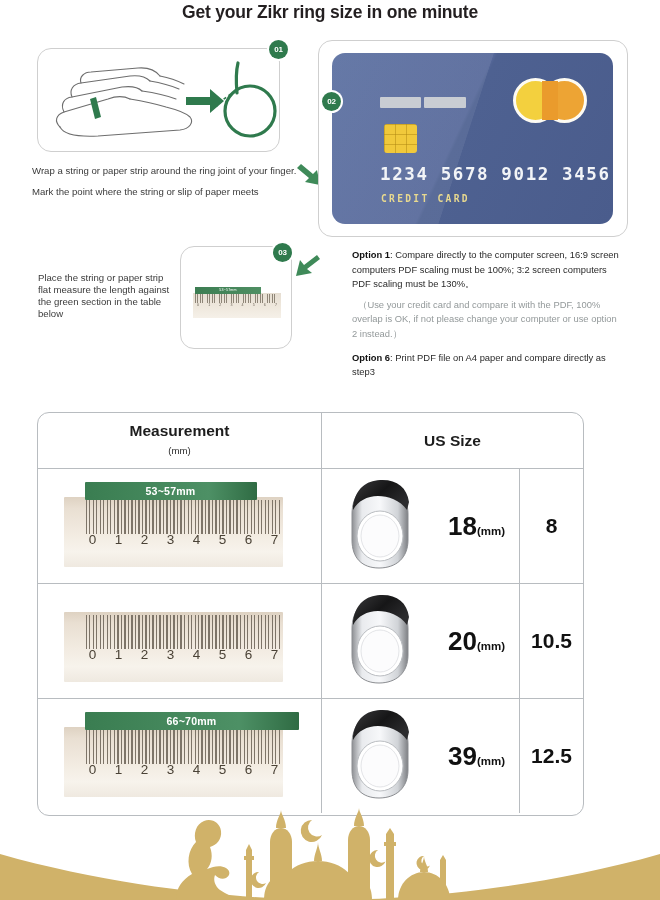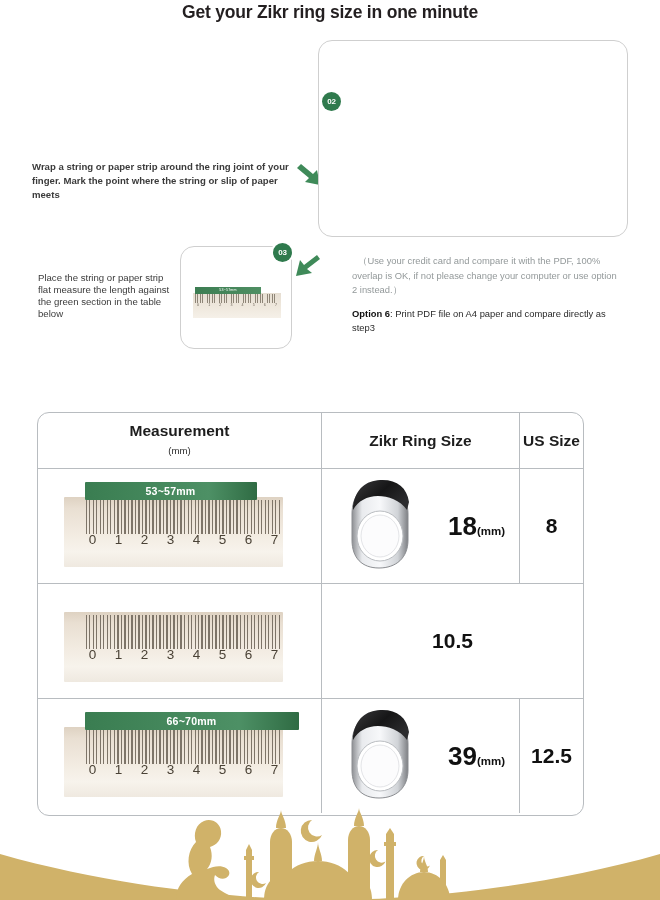--- a/index.html
+++ b/index.html
@@ -25,21 +25,21 @@
     position:absolute;width:19px;height:19px;border-radius:50%;
     background:#2f7a4d;color:#fff;font-size:8px;font-weight:bold;
     display:flex;align-items:center;justify-content:center;
     box-shadow:0 0 0 2px #ffffff;z-index:6;letter-spacing:-0.3px;
   }
 
   
   #step1-card{left:37px;top:48px;width:243px;height:104px;}
   #step1-text{
     position:absolute;left:32px;top:160px;width:268px;
-    font-size:9.6px;line-height:14px;color:#3b3b3b;font-weight:bold;
+    font-size:9.6px;line-height:21px;color:#3b3b3b;
   }
   
   #step2-card{left:318px;top:40px;width:310px;height:197px;}
   .credit-card{
     position:absolute;left:332px;top:53px;width:281px;height:171px;
     border-radius:13px;overflow:hidden;
     background:linear-gradient(115deg,#5a6fa0 0%,#56689a 45%,#4e6191 46%,#4a5c8c 100%);
   }
   .cc-sheen{
     position:absolute;left:0;top:0;width:100%;height:100%;
@@ -146,29 +146,64 @@
   
   #footer{position:absolute;left:0;bottom:0;width:660px;height:92px;}
 </style>
 </head>
 <body>
 
 <div class="page">
 
   <div class="title">Get your Zikr ring size in one minute</div>
 
+  <div class="illus-card" id="step1-card">
+    <svg width="241" height="102" viewBox="0 0 241 102">
+      <g fill="none" stroke="#6e6e6e" stroke-width="1.1" stroke-linejoin="round" stroke-linecap="round">
+        <path d="M22 78 C16 72 18 66 26 63 L70 50 C78 47 86 47 92 50"></path>
+        <path d="M26 63 C22 55 26 49 34 48 L84 38 C92 37 100 38 104 42"></path>
+        <path d="M34 48 C31 41 35 35 43 34 L92 27 C101 26 108 28 112 32"></path>
+        <path d="M43 34 C41 28 46 23 53 23 L100 19 C112 18 118 22 122 27"></path>
+        <path d="M92 50 C104 52 118 55 128 58 C140 61 148 64 152 68 C156 73 152 80 142 81 L60 87 C40 88 26 86 22 78"></path>
+        <path d="M104 42 C118 44 130 47 138 50"></path>
+        <path d="M112 32 C124 34 134 37 141 40"></path>
+        <path d="M122 27 C132 29 140 32 146 35"></path>
+      </g>
+      <path d="M52 50 L58 48 L63 68 L57 70 Z" fill="#2f7a4d"></path>
+      <path d="M148 48 l24 0 0 -8 14 12 -14 12 0 -8 -24 0 z" fill="#2f7a4d"></path>
+      <g fill="none" stroke="#2f7a4d" stroke-width="3.2" stroke-linecap="round">
+        <circle cx="212" cy="62" r="25"></circle>
+        <path d="M199 44 C198 33 198 22 200 14"></path>
+      </g>
+      <path d="M193 45 C188 48 183 52 179 57" stroke="#2f7a4d" stroke-width="1.6" fill="none" stroke-dasharray="3 3"></path>
+    </svg>
+    <div class="step-badge" style="right:-9px;top:-9px;">01</div>
+  </div>
   <div id="step1-text">Wrap a string or paper strip around the ring joint of your finger. Mark the point where the string or slip of paper meets</div>
 
   <div class="arrow" id="arrow-1">
     <svg width="30" height="30" viewBox="0 0 30 30">
       <path d="M5 4 L17 14 L21 10 L24 25 L9 22 L13 18 L1 8 Z" fill="#3f8a59"></path>
     </svg>
   </div>
 
   <div class="illus-card" id="step2-card"></div>
+  <div class="credit-card">
+    <div class="cc-sheen"></div>
+    <div class="cc-strip a"></div>
+    <div class="cc-strip b"></div>
+    <div class="cc-chip"></div>
+    <div class="cc-logo">
+      <div class="cc-circ l"></div>
+      <div class="cc-circ r"></div>
+      <div class="cc-overlap"></div>
+    </div>
+    <div class="cc-number">1234 5678 9012 3456</div>
+    <div class="cc-label">CREDIT CARD</div>
+  </div>
   <div class="step-badge" style="left:322px;top:44px;margin-top:48px;">02</div>
 
   <div class="illus-card" id="step3-card"></div>
   <div class="mini-ruler">
     <div class="body"></div>
     <div class="green">
         <span>53~57mm</span>
       </div>
     <div class="ticks"></div>
     <div class="nums">
@@ -185,35 +220,33 @@
   <div class="step-badge" style="left:273px;top:243px;">03</div>
   <div id="step3-text">Place the string or paper strip flat measure the length against the green section in the table below</div>
 
   <div class="arrow" id="arrow-2">
     <svg width="32" height="32" viewBox="0 0 32 32">
       <path d="M27 5 L14 15 L10 10 L6 26 L22 23 L17 19 L30 9 Z" fill="#3f8a59"></path>
     </svg>
   </div>
 
   <div id="options">
+    <p><b>Option 1</b><span>: Compare directly to the computer screen, 16:9 screen computers PDF scaling must be 100%; 3:2 screen computers PDF scaling must be 130%。</span></p>
     <p class="note">（Use your credit card and compare it with the PDF, 100% overlap is OK, if not please change your computer or use option 2 instead.）</p>
     <p><b>Option 6</b><span>: Print PDF file on A4 paper and compare directly as step3</span></p>
   </div>
 
   <div class="table">
 
     <div class="trow head">
       <div class="c1">
         <div class="th">
           <span>Measurement</span>
           <span class="sub">(mm)</span>
         </div>
-      </div>
-      <div class="c2">
-        <div class="th">Zikr Ring Size</div>
       </div>
       <div class="c3">
         <div class="th">US Size</div>
       </div>
     </div>
 
     <div class="trow body">
       <div class="c1">
         <div class="ruler">
           <div class="wood"></div>
@@ -275,20 +308,33 @@
             <span>1</span>
             <span>2</span>
             <span>3</span>
             <span>4</span>
             <span>5</span>
             <span>6</span>
             <span>7</span>
           </div>
         </div>
       </div>
+      <div class="c2">
+        <div class="ring-wrap">
+          <svg width="78" height="96" viewBox="0 0 78 96">
+            <path d="M12 38 C12 20 22 8 39 8 C57 8 68 20 68 38 L68 64 C68 82 56 92 39 92 C22 92 12 82 12 64 Z" fill="url(#rg1)" stroke="#8b8d91" stroke-width="1"></path>
+            <path d="M13 30 C16 12 26 5 40 4 C56 3 67 11 69 26 L67 34 C60 24 48 20 38 20 C27 20 18 25 13 34 Z" fill="url(#rk1)"></path>
+            <ellipse cx="40" cy="60" rx="23" ry="25" fill="#ffffff" stroke="#b9bcc0" stroke-width="1"></ellipse>
+            <ellipse cx="40" cy="60" rx="19" ry="21" fill="#fcfcfd" stroke="#d7d9dd" stroke-width="0.7"></ellipse>
+          </svg>
+        </div>
+        <div class="size-val">
+          <span>20</span><span class="u">(mm)</span>
+        </div>
+      </div>
       <div class="c3">
         <span class="us-val">10.5</span>
       </div>
     </div>
 
     <div class="trow body last">
       <div class="c1">
         <div class="ruler">
           <div class="wood"></div>
           <div class="gbar" style="width: 214px;">

